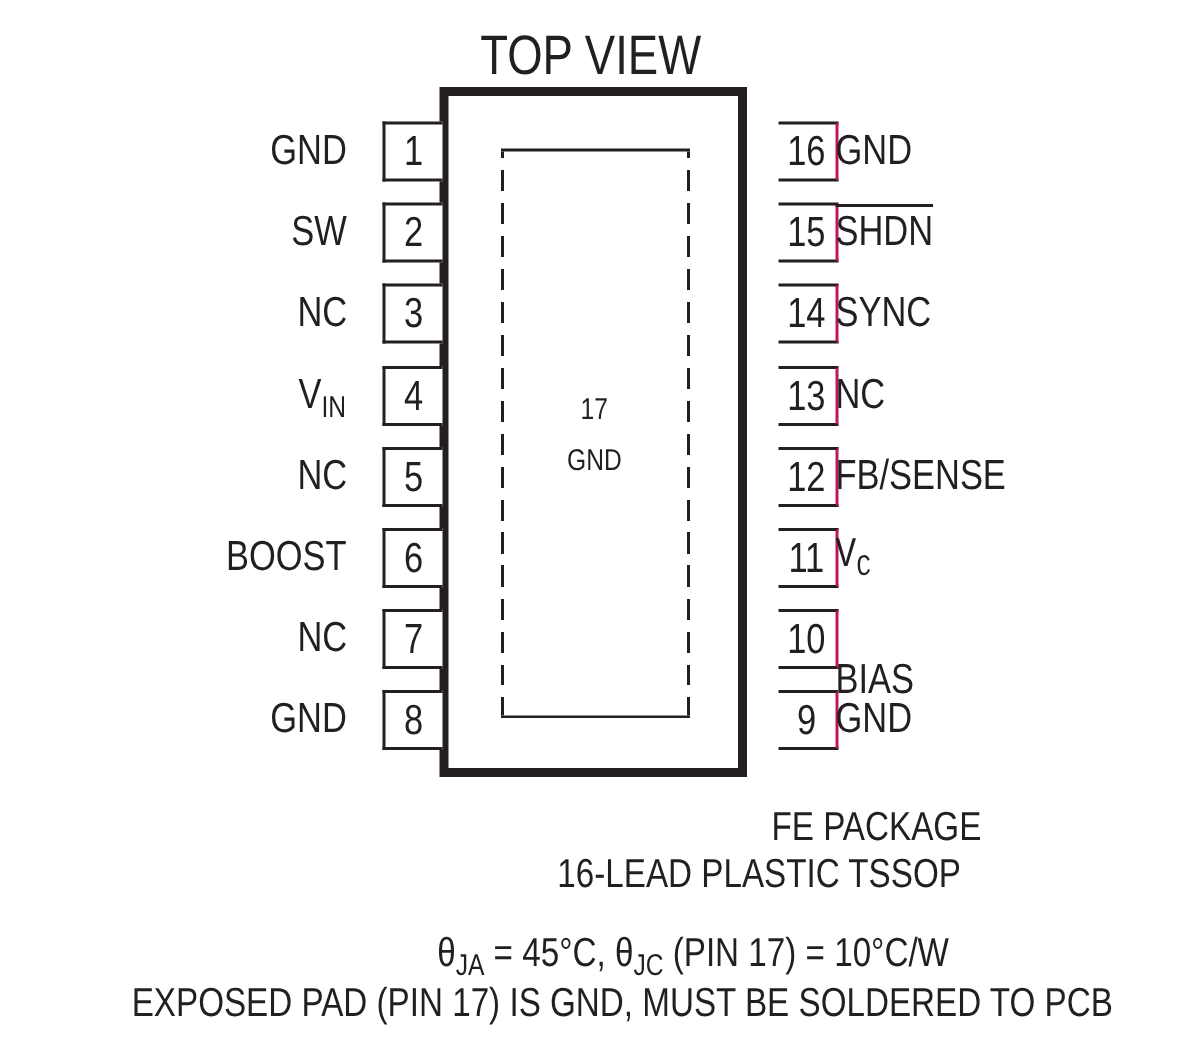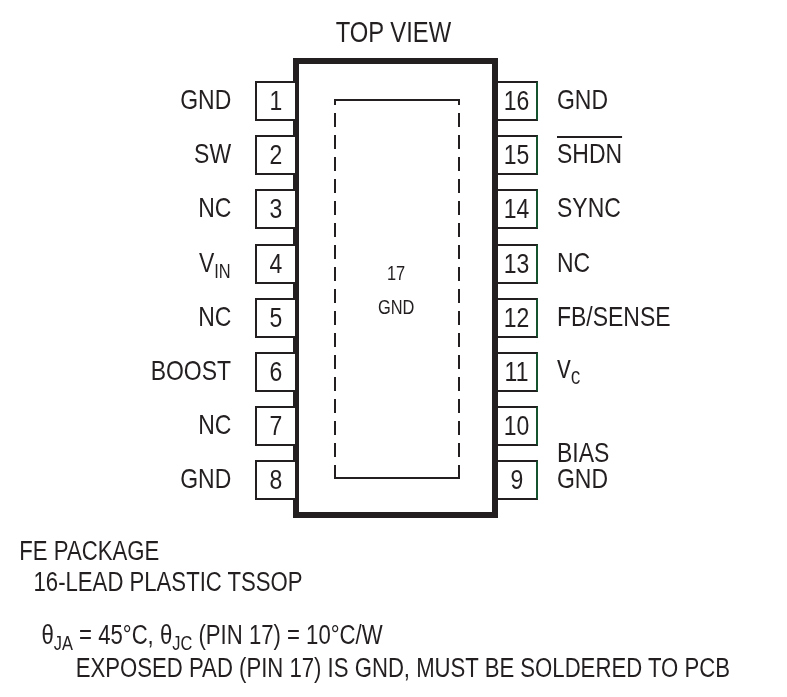--- a/index.html
+++ b/index.html
@@ -1,36 +1,36 @@
 <!DOCTYPE html>
 <html><head>
 <meta charset="utf-8">
 <style>
   html, body { margin:0; padding:0; background:#ffffff; }
   body { width:787px; height:697px; position:relative; overflow:hidden;
          font-family:"Liberation Sans", sans-serif; color:#231f20; }
   .cond { display:inline-block; transform:scaleX(0.82); transform-origin:center; white-space:nowrap; }
-  .title { position:absolute; left:0; width:787px; text-align:center; top:16px; font-size:29px; }
+  .title { position:absolute; left:0; width:787px; text-align:center; top:16px; font-size:37px; }
   .chip { position:absolute; left:293px; top:58px; width:193px; height:448px;
           border:6px solid #231f20; background:#fff; }
   .pad { position:absolute; left:334px; top:99px; width:122px; height:376px;
          border:2px dashed #231f20; border-image: repeating-linear-gradient(0deg,#231f20 0 14px,transparent 14px 22px) 2; }
   .padlabel { position:absolute; left:296px; width:200px; text-align:center; font-size:20px; line-height:34px; }
   .pinbox { position:absolute; width:38px; height:36px; border:2px solid #231f20; border-right:none;
             background:#fff; font-size:28px; text-align:center; line-height:36px; }
-  .pinbox.r { border-right:2px solid #14532d; border-left:none; }
+  .pinbox.r { border-right:2px solid #be185d; border-left:none;margin-left:21px; }
   .lbl { position:absolute; font-size:28px; line-height:38px; white-space:nowrap; }
   .lbl.l { right:556px; text-align:right; }
   .lbl.r { left:557px; text-align:left; }
   .lbl .in { display:inline-block; transform:scaleX(0.82); }
   .lbl.l .in { transform-origin:right center; }
   .lbl.r .in { transform-origin:left center; }
   .ov { text-decoration:overline; }
   sub { font-size:20px; vertical-align:-6px; line-height:0; }
-  .foot { position:absolute; left:4px; width:654px; text-align:left; font-size:27px; line-height:30px; }
+  .foot { position:absolute; left:16px; width:654px; text-align:right; font-size:27px; line-height:30px; }
 </style>
 </head>
 <body>
 
 <div class="title"><span class="cond">TOP VIEW</span></div>
 
 <div class="chip"></div>
 <div class="pad"></div>
 <div class="padlabel" style="top:256px"><span class="cond">17</span></div>
 <div class="padlabel" style="top:290px"><span class="cond">GND</span></div>

